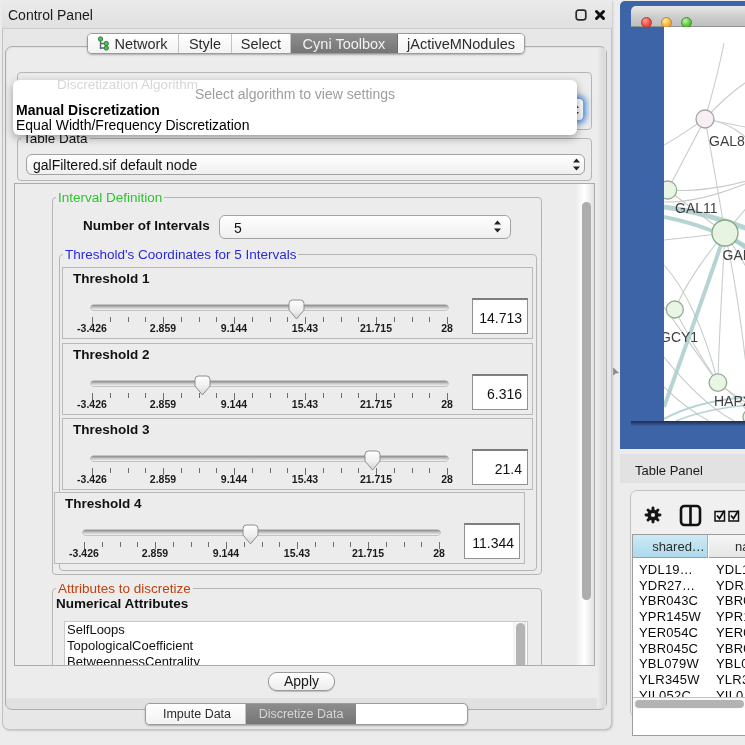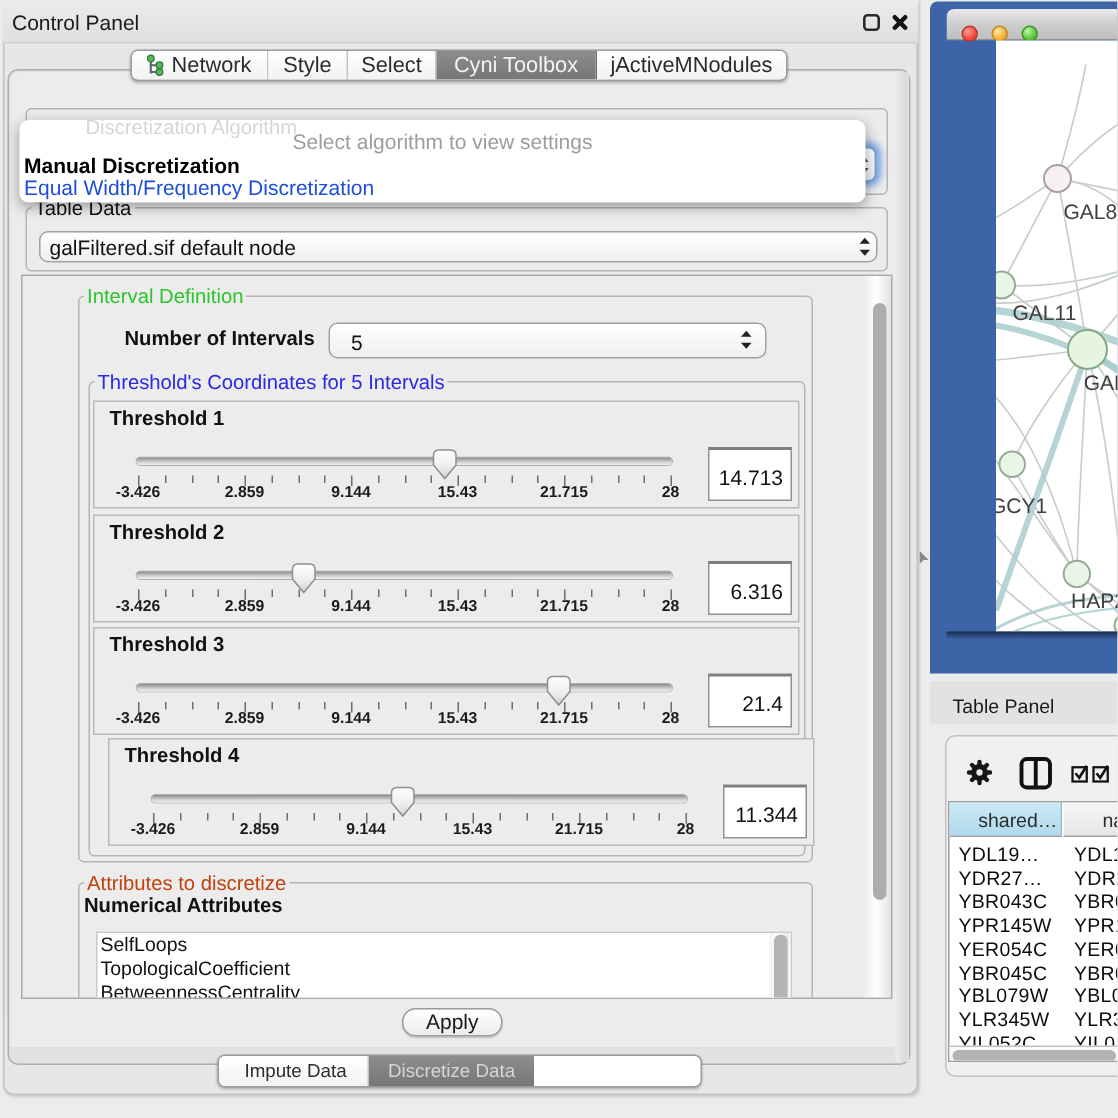--- a/index.html
+++ b/index.html
@@ -74,21 +74,21 @@
 .light { position:absolute; top:11px; width:11px; height:11px; border-radius:50%; }
 #canvas { left:631px; top:27px; width:114px; height:394px; background:#fff; overflow:hidden;margin-left:33px; }
 #canvshadow { left:631px; top:421px; width:114px; height:5px;
   background:linear-gradient(rgba(15,25,50,0.75),rgba(40,60,110,0.1)); }
 
 #tpbar { left:620px; top:454px; width:125px; height:29px; background:#e2e2e2; }
 #tpbar .t { position:absolute; left:15px; top:8.5px; font-size:13px; color:#1a1a1a; }
 #tablepanel { left:630px; top:490px; width:130px; height:228px; background:#f0f0f0;
   border:1px solid #c2c2c2; border-radius:7px; }
 
-#dtable { left:632px; top:534px; width:113px; height:174px; border:1px solid #9d9d9d;
+#dtable { left:632px; top:534px; width:113px; height:202px; border:1px solid #9d9d9d;
   border-right:none; background:#fff; overflow:hidden; }
 .hcell { position:absolute; top:0; height:23px; font-size:13px; color:#2c2c2c;
   display:flex; align-items:center; justify-content:center;
   border-bottom:1px solid #9d9d9d; }
 .trow { position:absolute; font-size:13px; letter-spacing:0.2px; color:#0c0c0c; white-space:nowrap; }
 </style>
 </head>
 <body>
 <div id="stage">
 
@@ -281,21 +281,21 @@
             <linearGradient id="tg21.4" x1="0" y1="0" x2="0" y2="1">
         <stop offset="0" stop-color="#ffffff"></stop>
               <stop offset="0.6" stop-color="#ececec"></stop>
               <stop offset="1" stop-color="#d2d2d2"></stop>
       </linearGradient>
           </defs>
       <path d="M1 4.5 Q1 1 4.5 1 L12.5 1 Q16 1 16 4.5 L16 11 L8.5 20 L1 11 Z" fill="url(#tg21.4)" stroke="#8e8e8e" stroke-width="1"></path>
         </svg>
         <div class="vbox">21.4</div>
       </div>
-    <div class="thr" style="left:57px;top:308px;" id="th4">
+    <div class="thr" style="left:39px;top:308px;" id="th4">
         <div class="lab">Threshold 4</div>
         <div class="tick" style="left:29.00px;height:7px;"></div>
 <div class="tick" style="left:46.75px;height:5px;"></div>
 <div class="tick" style="left:64.50px;height:5px;"></div>
 <div class="tick" style="left:82.25px;height:5px;"></div>
 <div class="tick" style="left:100.00px;height:7px;"></div>
 <div class="tick" style="left:117.75px;height:5px;"></div>
 <div class="tick" style="left:135.50px;height:5px;"></div>
 <div class="tick" style="left:153.25px;height:5px;"></div>
 <div class="tick" style="left:171.00px;height:7px;"></div>
@@ -343,21 +343,21 @@
       <div class="abs" style="right:1px;top:0;width:13px;height:48px;background:linear-gradient(to right,#f2f2f2,#ffffff 50%,#e6e6e6);"></div>
       <div class="abs" style="right:2.5px;top:1px;width:9px;height:46px;background:#b4b4b4;border-radius:5px;"></div>
     </div>
   </div>
 
   <div class="abs" id="popup" style="left:13px;top:80px;width:564px;height:55px;background:#fff;
        border-radius:6px; box-shadow:0 3px 9px rgba(0,0,0,0.35); overflow:hidden; z-index:30;text-decoration:underline;">
     <div class="abs" style="left:44px;top:-3px;font-size:13.5px;color:#d6d6d6;">Discretization Algorithm</div>
     <div class="abs" style="left:0;top:6px;width:100%;text-align:center;font-size:14px;color:#9d9d9d;">Select algorithm to view settings</div>
     <div class="abs" style="left:3px;top:22px;font-size:14px;font-weight:bold;color:#000;">Manual Discretization</div>
-    <div class="abs" style="left:3px;top:37px;font-size:14px;color:#1d4ed8;">Equal Width/Frequency Discretization</div>
+    <div class="abs" style="left:3px;top:37px;font-size:14px;color:#000000;">Equal Width/Frequency Discretization</div>
   </div>
 
   <div class="abs" id="applybtn">Apply</div>
   <div class="abs seg" style="left:145px;top:703px;width:323px;height:22px;font-size:13px;" id="botseg">
     <div class="s" style="width:100px;padding-left:3px;">Impute Data</div>
     <div class="s sel" style="width:110px;color:#d6d6d6;">Discretize Data</div>
   </div>
 
   <div class="abs" id="bluewin"></div>
   <div class="abs" id="nettitle">

